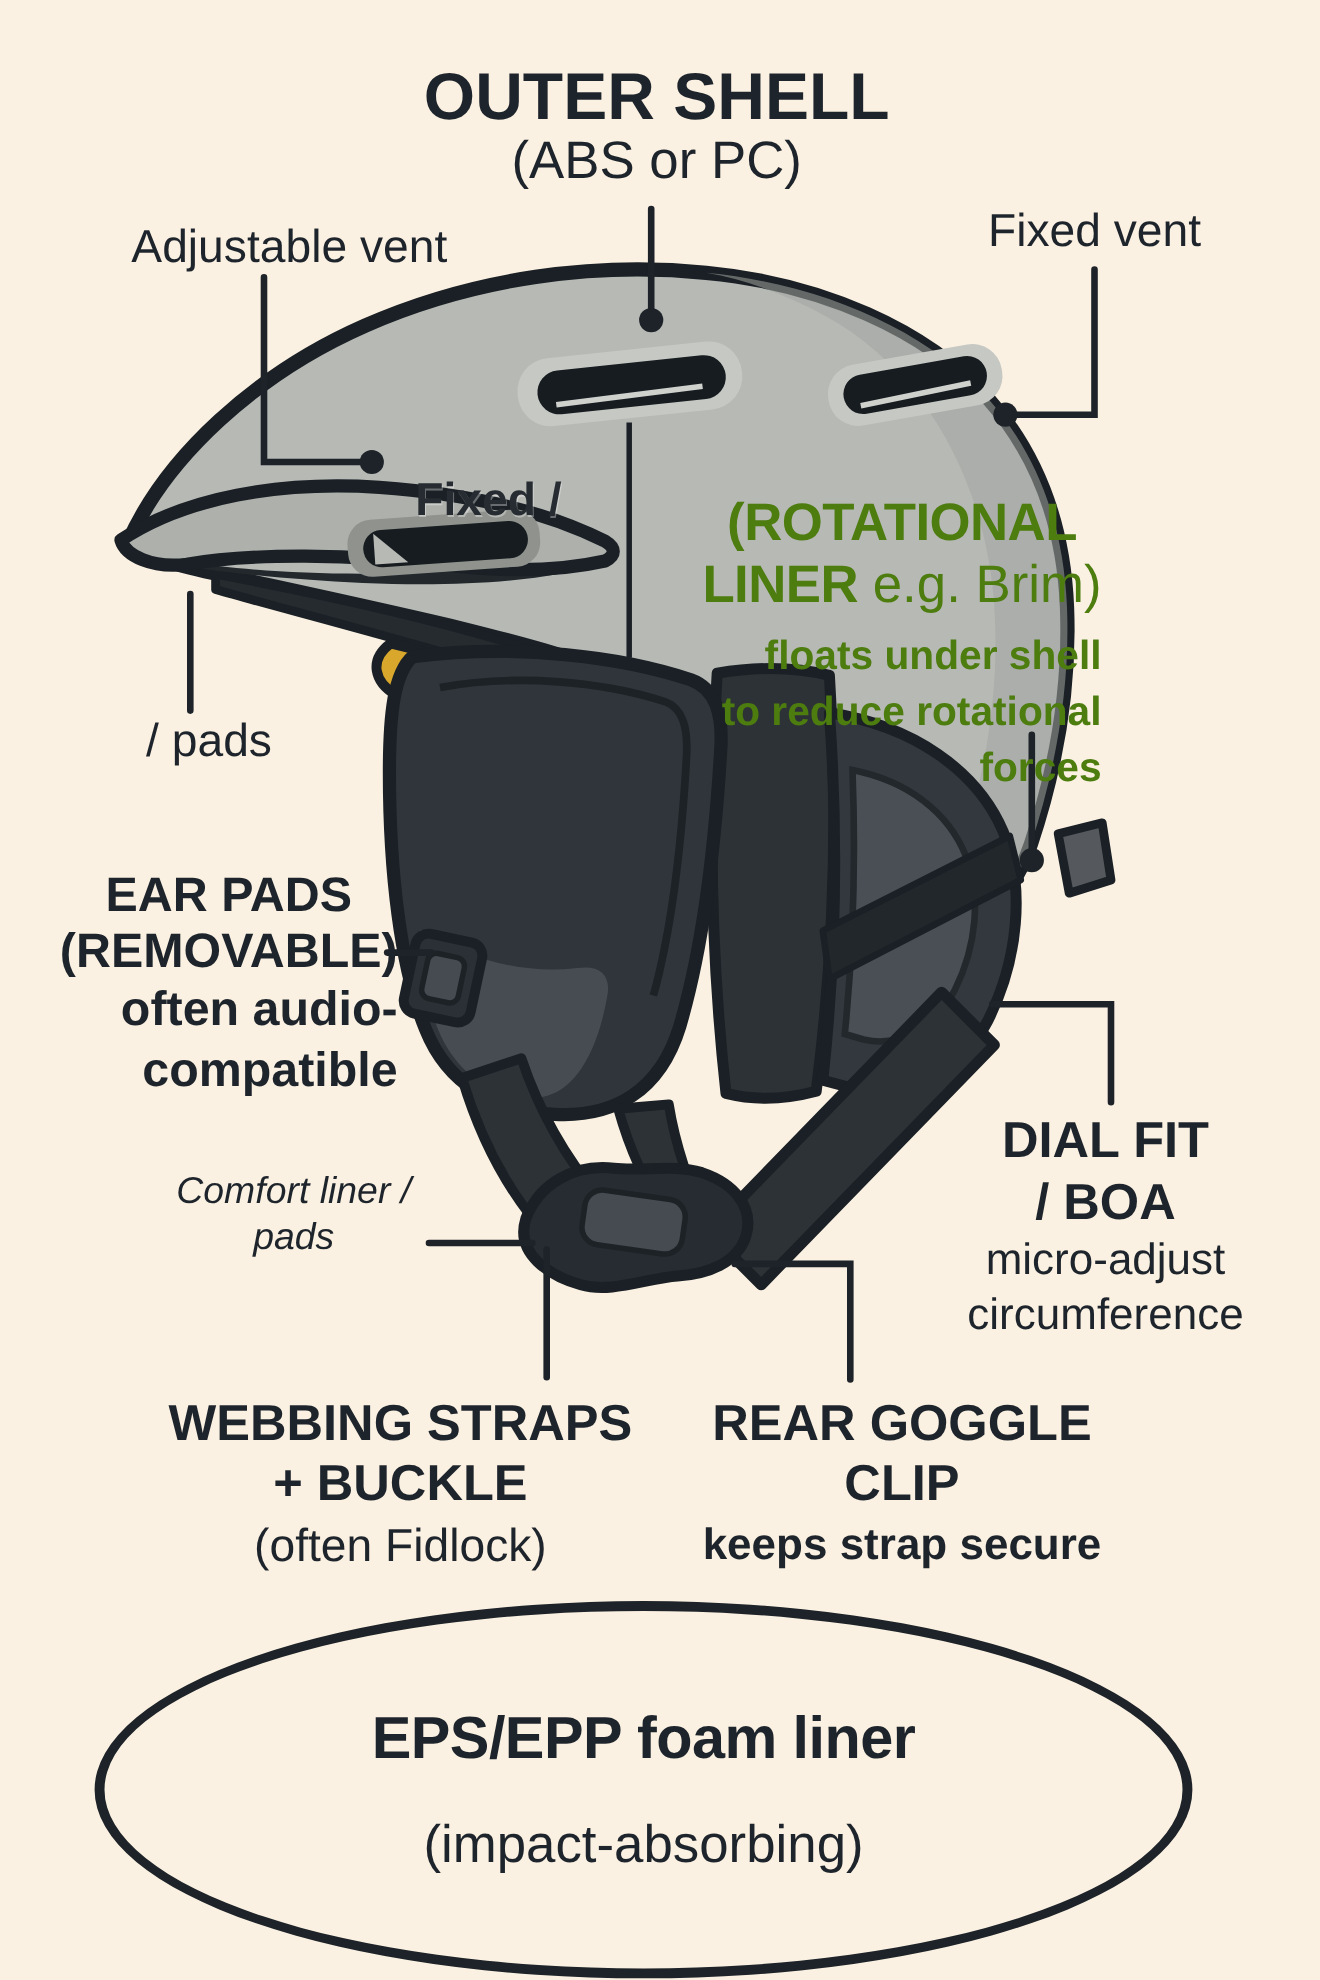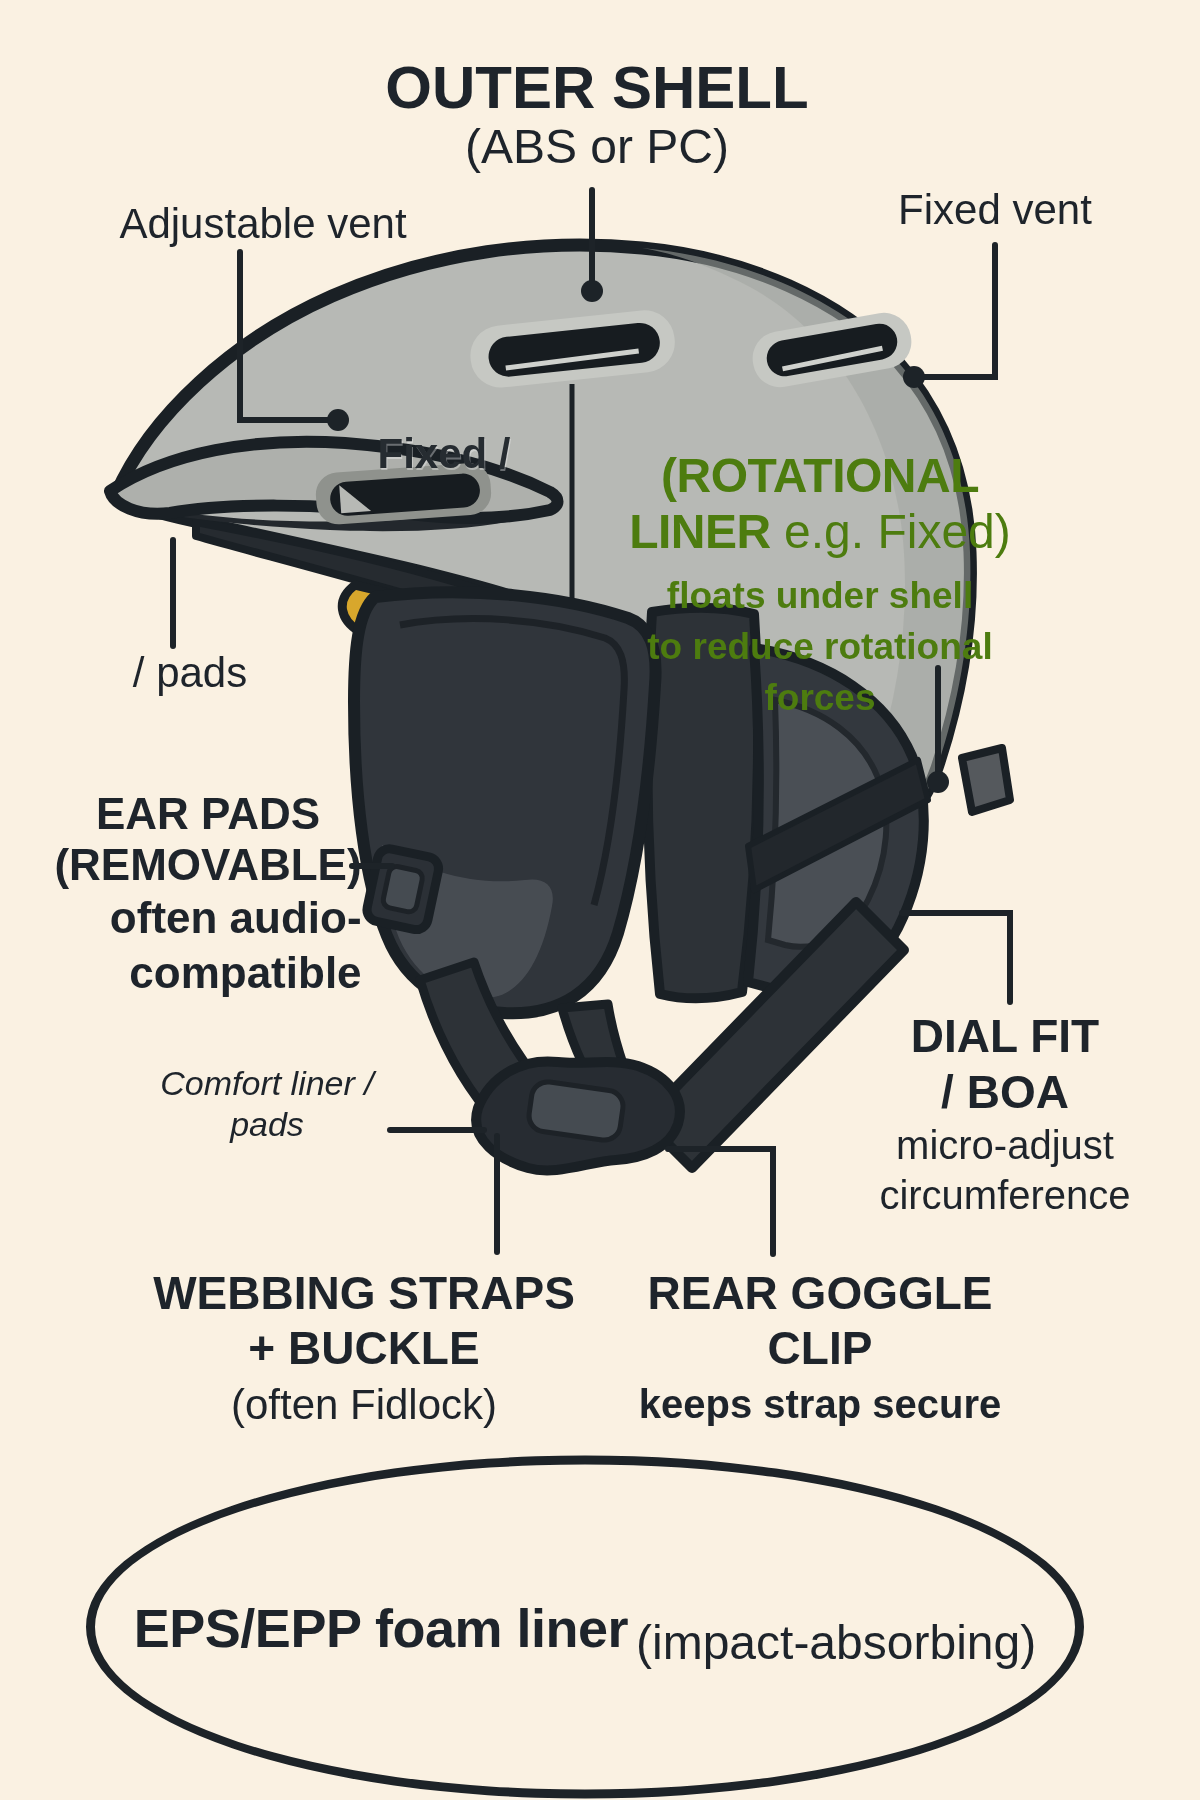--- a/index.html
+++ b/index.html
@@ -49,36 +49,36 @@
   .b800{font-weight:800;letter-spacing:-0.5px;}
   .w500{font-weight:500;}
 
   .title-block{left:597px;top:56px;font-size:60px;line-height:1.08;font-weight:800;}
   .title-block .sub{font-size:48px;font-weight:500;letter-spacing:0;}
   .adj-vent{left:263px;top:200px;font-size:42px;font-weight:500;}
   .fix-vent{left:995px;top:186px;font-size:42px;font-weight:500;}
   .brim-label{left:444px;top:430px;font-size:42px;font-weight:600;color:#262C31;
               text-shadow:1px 2px 0 rgba(255,255,255,.35);}
   .rot-block{left:820px;top:448px;font-size:48px;line-height:1.17;color:#4d7c0f;}
-  .rot-block .desc{font-size:37px;font-weight:700;line-height:1.38;}
+  .rot-block .desc{font-size:37px;font-weight:700;line-height:1.38;text-align:right;}
   .rot-block .d1{margin-top:10px;}
   .cl-upper{left:190px;top:646px;font-size:42px;font-weight:500;line-height:1.3;}
   .earpads-block{left:208px;top:788px;font-size:44px;font-weight:800;line-height:1.16;}
   .earpads-block .desc{font-size:44px;font-weight:700;line-height:1.25;text-align:right;}
   .cl-lower{left:267px;top:1063px;font-size:34px;font-weight:500;line-height:1.22;font-style:italic;}
   .dial-block{left:1005px;top:1008px;font-size:46px;font-weight:800;line-height:1.22;}
   .dial-block .desc{font-size:40px;font-weight:500;line-height:1.25;}
   .webbing-block{left:364px;top:1266px;font-size:46px;font-weight:800;line-height:1.2;}
   .webbing-block .desc{font-size:42px;font-weight:500;margin-top:4px;}
   .goggle-block{left:820px;top:1266px;font-size:46px;font-weight:800;line-height:1.2;}
   .goggle-block .desc{font-size:40px;font-weight:600;margin-top:4px;}
 
   .foam-ellipse{position:absolute;left:585px;top:1627px;width:980px;height:325px;
     transform:translate(-50%,-50%);border:9px solid #1D2328;border-radius:50%;
-    display:flex;flex-direction:row;align-items:center;justify-content:center;gap:8px;
+    display:flex;flex-direction:column;align-items:center;justify-content:center;gap:8px;
     color:var(--ink);}
   .foam-ellipse .l1{font-size:54px;font-weight:800;letter-spacing:-0.5px;}
   .foam-ellipse .l2{font-size:48px;font-weight:500;margin-top:30px;}
 </style>
 </head>
 <body>
 
 <div class="stage">
 
   <svg viewBox="0 0 1200 1800" width="1200" height="1800">
@@ -207,21 +207,21 @@
   <div class="label cx fix-vent">
     <span>Fixed vent</span>
   </div>
 
   <div class="label cx brim-label">
     <span>Fixed /</span>
   </div>
 
   <div class="label cx rot-block">
     <span class="b800">(ROTATIONAL</span>
-    <span><b class="b800">LINER</b><span class="w500" style="display:inline"> e.g. Fixed)</span></span>
+    <span><b class="b800">LINER</b><span class="w500" style="display:inline"> e.g. Brim)</span></span>
     <span class="desc d1">floats under shell</span>
     <span class="desc">to reduce rotational</span>
     <span class="desc">forces</span>
   </div>
 
   <div class="label cx cl-upper">
     <span>/ pads</span>
   </div>
 
   <div class="label cx earpads-block">

